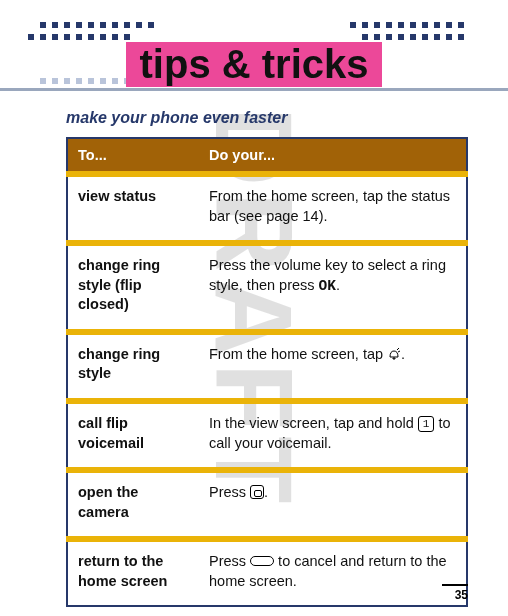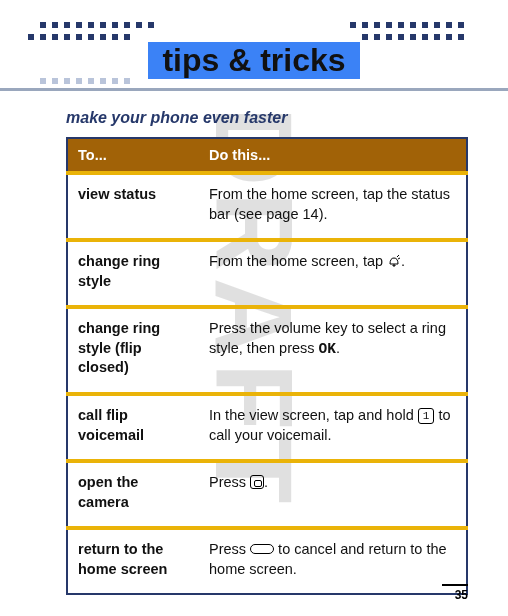--- a/index.html
+++ b/index.html
@@ -37,26 +37,26 @@
     height: 95px;
   }
   .title-wrap {
     position: absolute;
     top: 42px;
     left: 0;
     width: 508px;
     text-align: center;
   }
   .title {
-    font-size: 32px;
+    font-size: 40px;
     font-weight: 700;
     color: #111;
     font-family: Arial, sans-serif;
     display: inline-block;
-    background: #3b82f6;
+    background: #ec4899;
     padding: 0 14px;
   }
   .divider {
     position: absolute;
     top: 88px;
     left: 0;
     width: 508px;
     height: 3px;
     background: linear-gradient(to bottom, #9aa7bd 0%, #9aa7bd 100%);
   }
@@ -81,21 +81,21 @@
   }
   table.tips th {
     background: #a16207;
     color: #fff;
     text-align: left;
     font-weight: 700;
     padding: 8px 10px;
     font-family: Arial, sans-serif;
   }
   table.tips td {
-    border-top: 4px solid #eab308;
+    border-top: 6px solid #eab308;
     padding: 10px 10px 14px 10px;
     vertical-align: top;
     font-family: Arial, sans-serif;
     line-height: 1.35;
   }
   table.tips td.left {
     width: 33%;
     font-weight: 700;
   }
   .mono { font-family: "Courier New", monospace; font-weight: 700; }
@@ -217,47 +217,47 @@
   <div class="divider"></div>
 </div>
 
 <div class="content">
   <div class="subhead">make your phone even faster</div>
 
   <table class="tips">
     <thead>
       <tr>
         <th>To...</th>
-        <th>Do this...</th>
+        <th>Do your...</th>
       </tr>
     </thead>
     <tbody>
       <tr>
         <td class="left">view status</td>
         <td><span>From the home screen, tap the status bar (see page 14).</span></td>
+      </tr>
+      <tr>
+        <td class="left">change ring style (flip closed)</td>
+        <td>
+          <span>Press the volume key to select a ring style, then press </span><span class="mono">OK</span><span>.</span>
+        </td>
       </tr>
       <tr>
         <td class="left">change ring style</td>
         <td>
           <span>From the home screen, tap </span>
           <span class="ring-icon">
             <svg width="14" height="14" viewBox="0 0 14 14">
                 <path d="M3 10 Q3 4 7 4 Q11 4 11 10 Z M6 11 h2 v1 h-2 z" fill="none" stroke="#000" stroke-width="1"></path>
                 <path d="M10 3 l2 -2 M11 5 l2 -1" stroke="#000" stroke-width="1" fill="none"></path>
               </svg>
           </span><span>.</span>
         </td>
       </tr>
       <tr>
-        <td class="left">change ring style (flip closed)</td>
-        <td>
-          <span>Press the volume key to select a ring style, then press </span><span class="mono">OK</span><span>.</span>
-        </td>
-      </tr>
-      <tr>
         <td class="left">call flip voicemail</td>
         <td>
           <span>In the view screen, tap and hold </span><span class="keycap">1</span><span> to call your voicemail.</span>
         </td>
       </tr>
       <tr>
         <td class="left">open the camera</td>
         <td>
           <span>Press </span><span class="camkey"></span><span>.</span>
         </td>

